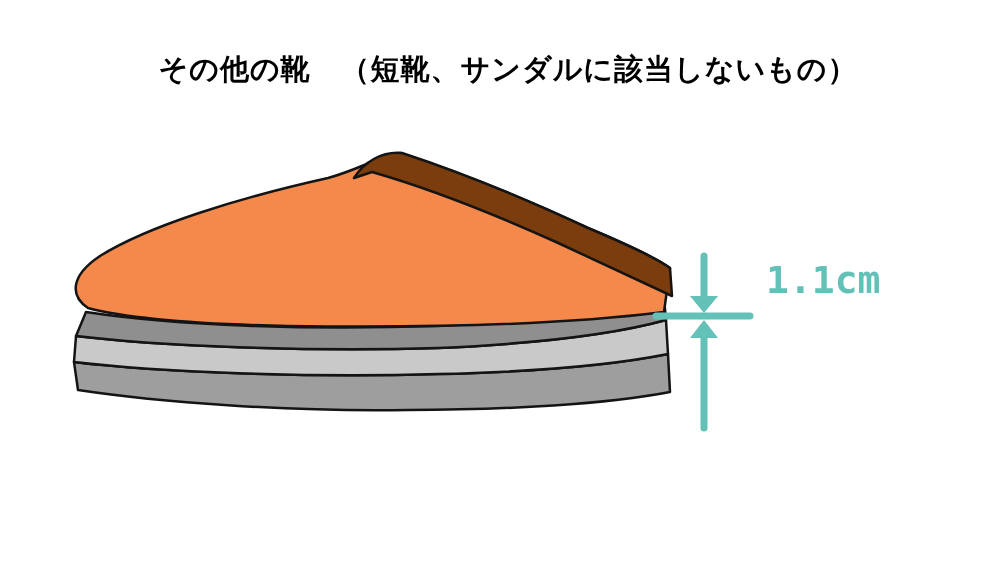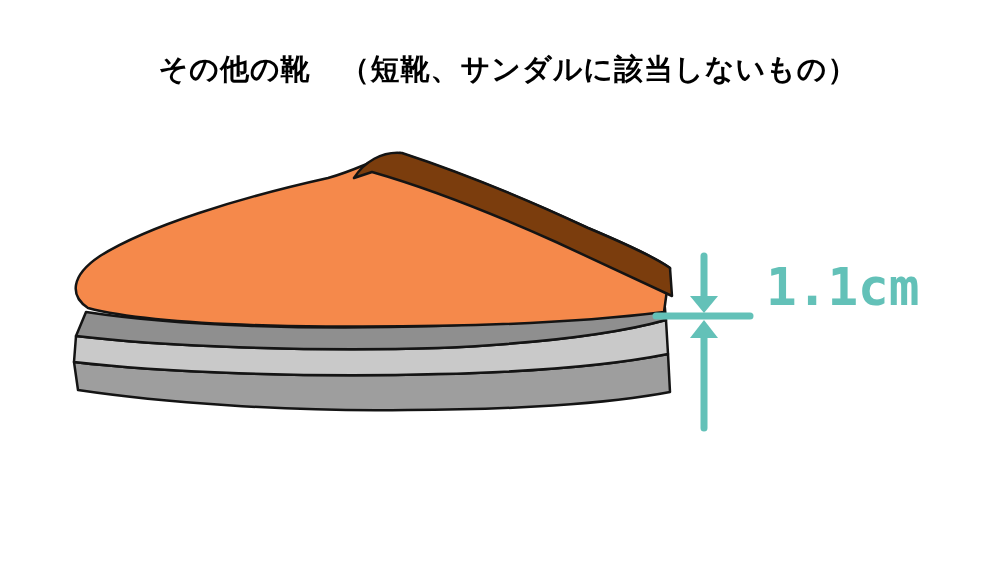--- a/index.html
+++ b/index.html
@@ -30,21 +30,21 @@
   }
   .diagram-svg {
     position: absolute;
     top: 0;
     left: 0;
   }
   .measure-label {
     position: absolute;
     font-family: "DejaVu Sans Mono", monospace;
     font-weight: bold;
-    font-size: 51px;
+    font-size: 38px;
     color: #63c1b8;
     white-space: nowrap;
   }
   .measure-label.top    { left: 758px; top: 258px; }
   .measure-label.bottom { left: 758px; top: 350px; }
 </style>
 </head>
 <body>
 
 <div class="canvas">

